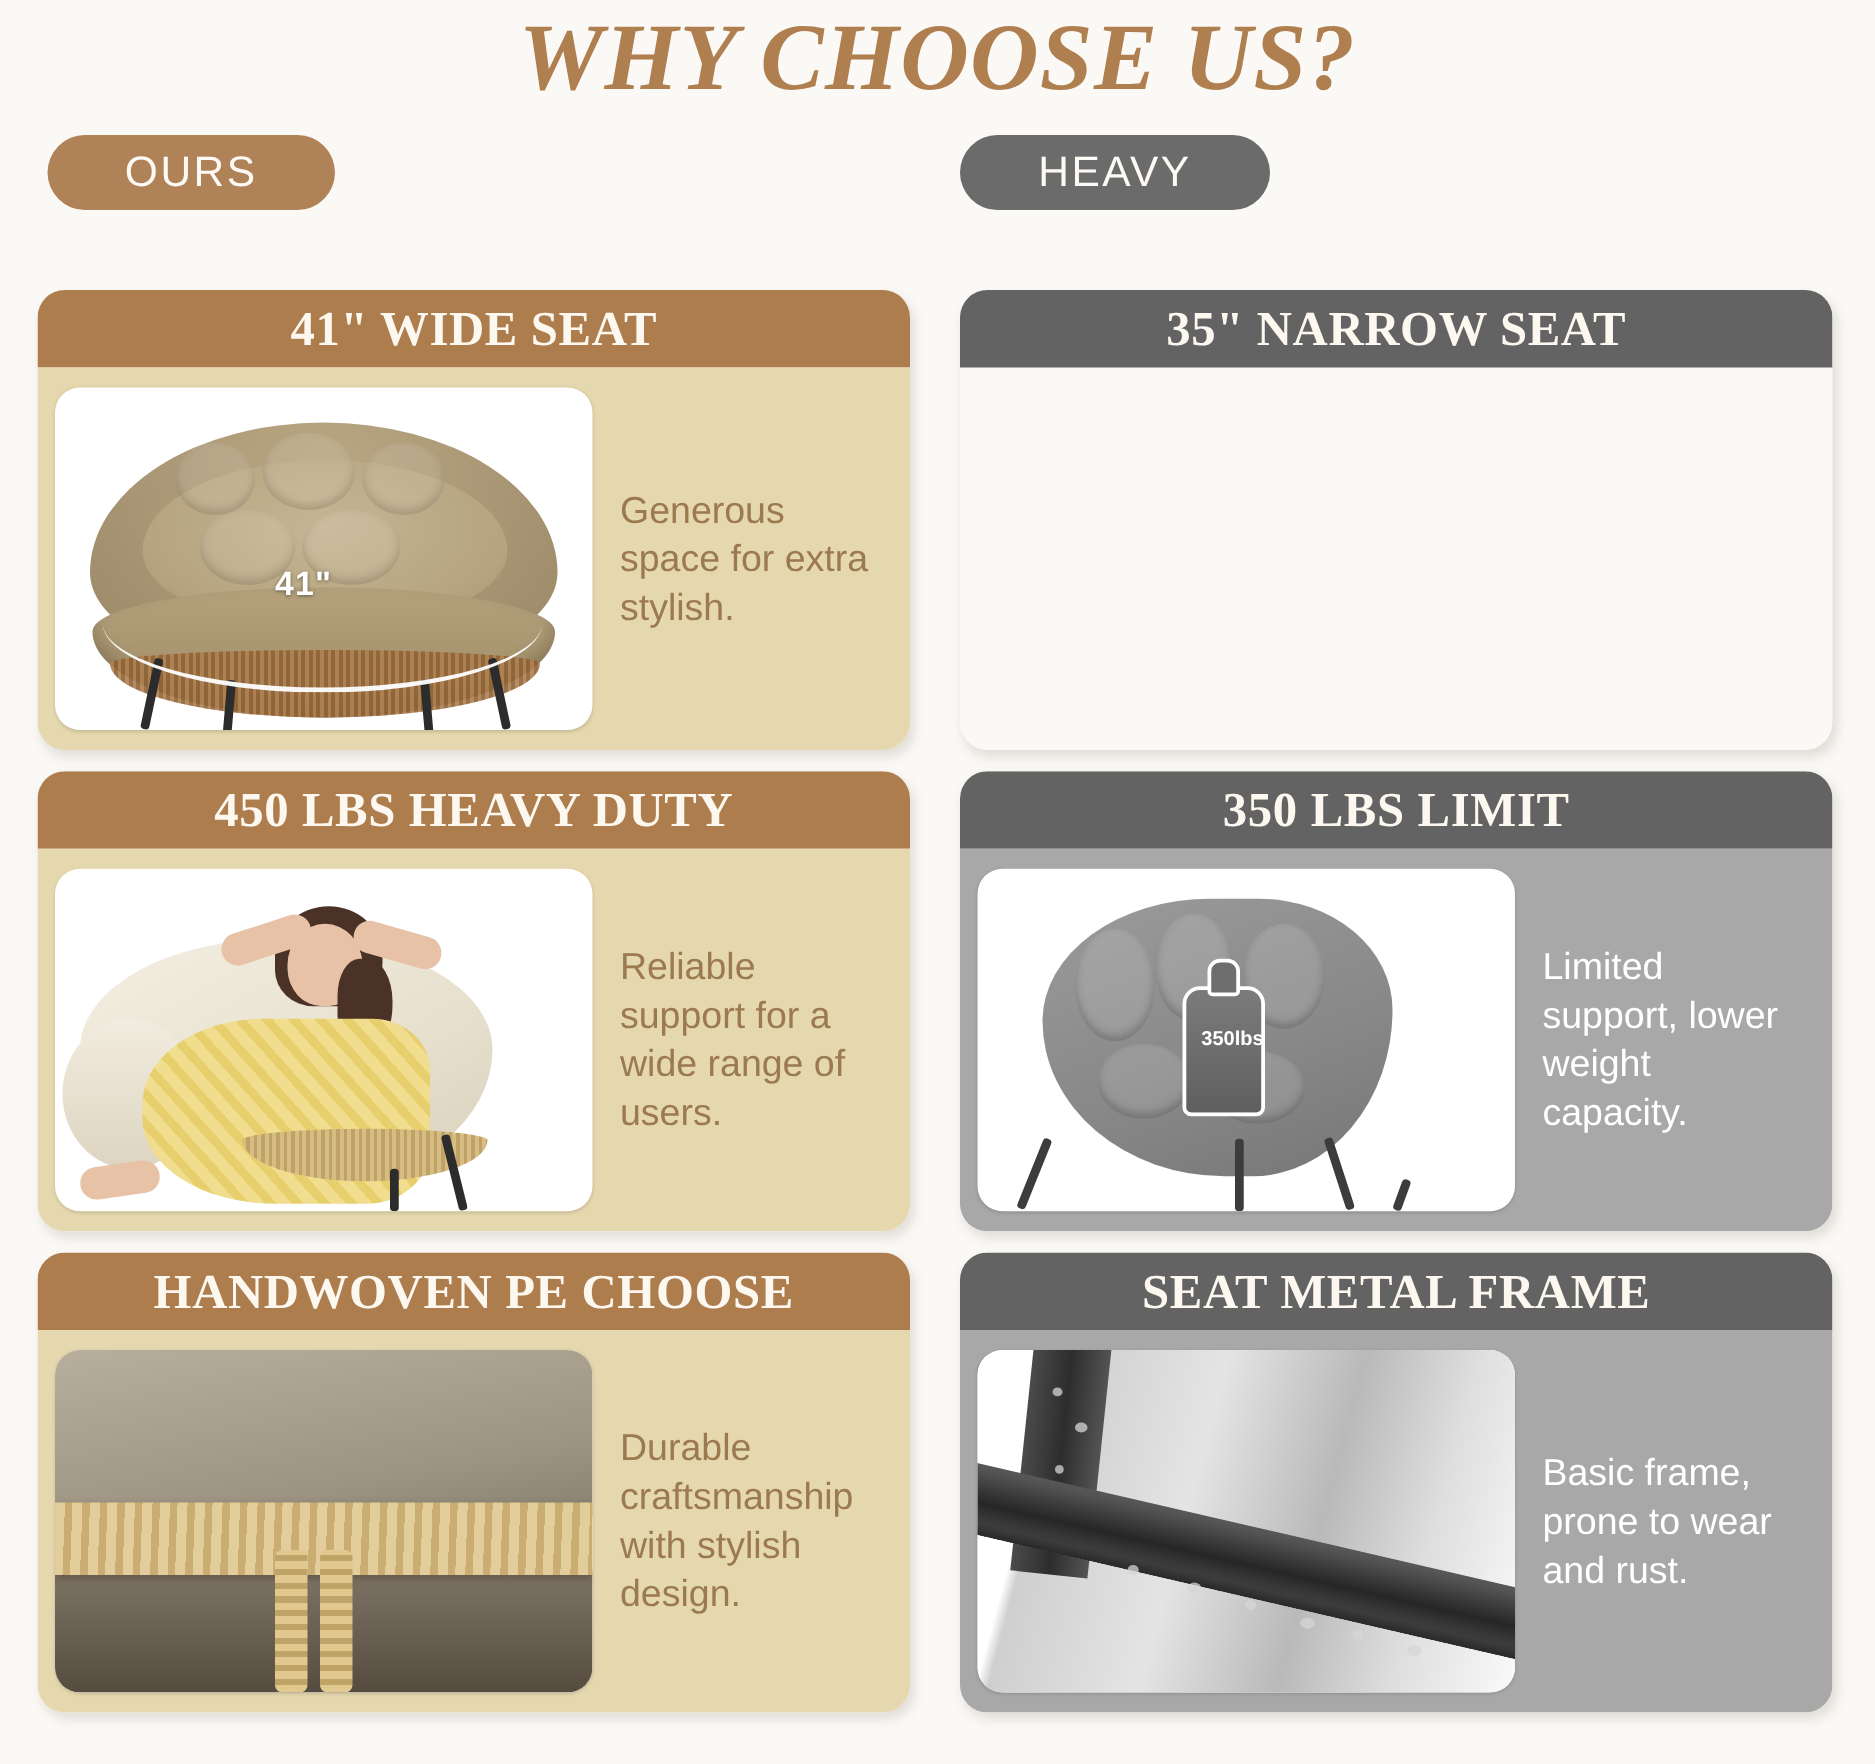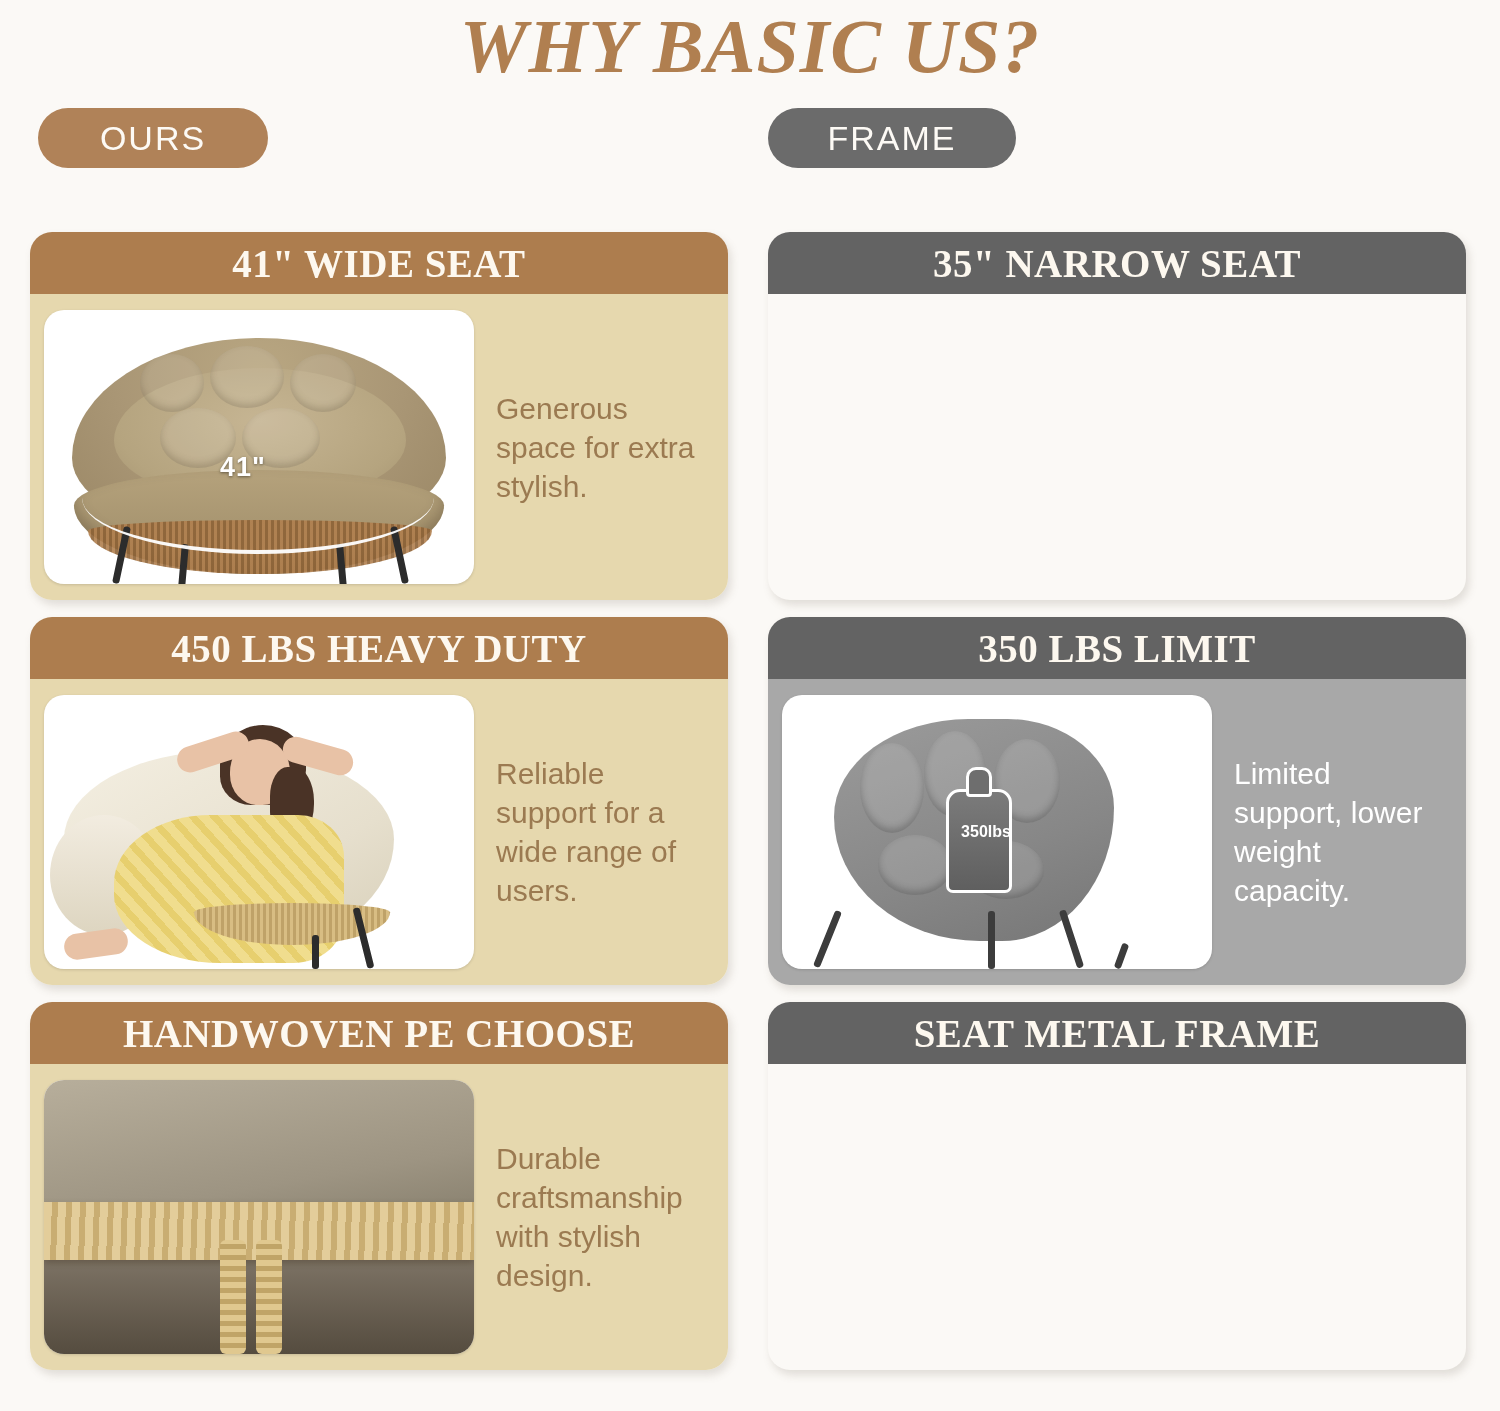--- a/index.html
+++ b/index.html
@@ -258,25 +258,25 @@
     transform: rotate(13deg);
     box-shadow: inset 0 -5px 8px rgba(0,0,0,.5);
   }
   .rust {
     position: absolute; background: #d6d6d6; border-radius: 50%; opacity: .75;
   }
 </style>
 </head>
 <body>
 
-<h1 class="page-title">WHY BASIC US?</h1>
+<h1 class="page-title">WHY CHOOSE US?</h1>
 
 <div class="pill-row">
   <div class="pill pill-ours">OURS</div>
-  <div class="pill pill-others">FRAME</div>
+  <div class="pill pill-others">HEAVY</div>
 </div>
 
 <div class="grid">
 
   <div class="row">
 
     <div class="card left">
       <div class="card-header">41" WIDE SEAT</div>
       <div class="card-body">
         <div class="photo">
@@ -372,17 +372,36 @@
             <div class="c5-strapL"></div>
             <div class="c5-strapR"></div>
           </div>
         </div>
         <div class="caption">Durable craftsmanship with stylish design.</div>
       </div>
     </div>
 
     <div class="card right">
       <div class="card-header">SEAT METAL FRAME</div>
+      <div class="card-body">
+        <div class="photo">
+          <div class="scene">
+            <div class="c6-bg"></div>
+            <div class="c6-barV"></div>
+            <div class="c6-barD"></div>
+            <div class="rust" style="left:60px;top:30px;width:8px;height:7px;"></div>
+            <div class="rust" style="left:78px;top:58px;width:10px;height:8px;"></div>
+            <div class="rust" style="left:62px;top:92px;width:7px;height:7px;"></div>
+            <div class="rust" style="left:120px;top:172px;width:9px;height:8px;"></div>
+            <div class="rust" style="left:168px;top:186px;width:11px;height:9px;"></div>
+            <div class="rust" style="left:214px;top:200px;width:9px;height:8px;"></div>
+            <div class="rust" style="left:258px;top:214px;width:12px;height:9px;"></div>
+            <div class="rust" style="left:300px;top:224px;width:9px;height:8px;"></div>
+            <div class="rust" style="left:344px;top:236px;width:11px;height:9px;"></div>
+          </div>
+        </div>
+        <div class="caption">Basic frame, prone to wear and rust.</div>
+      </div>
     </div>
 
   </div>
 
 </div>
 
 </body></html>

